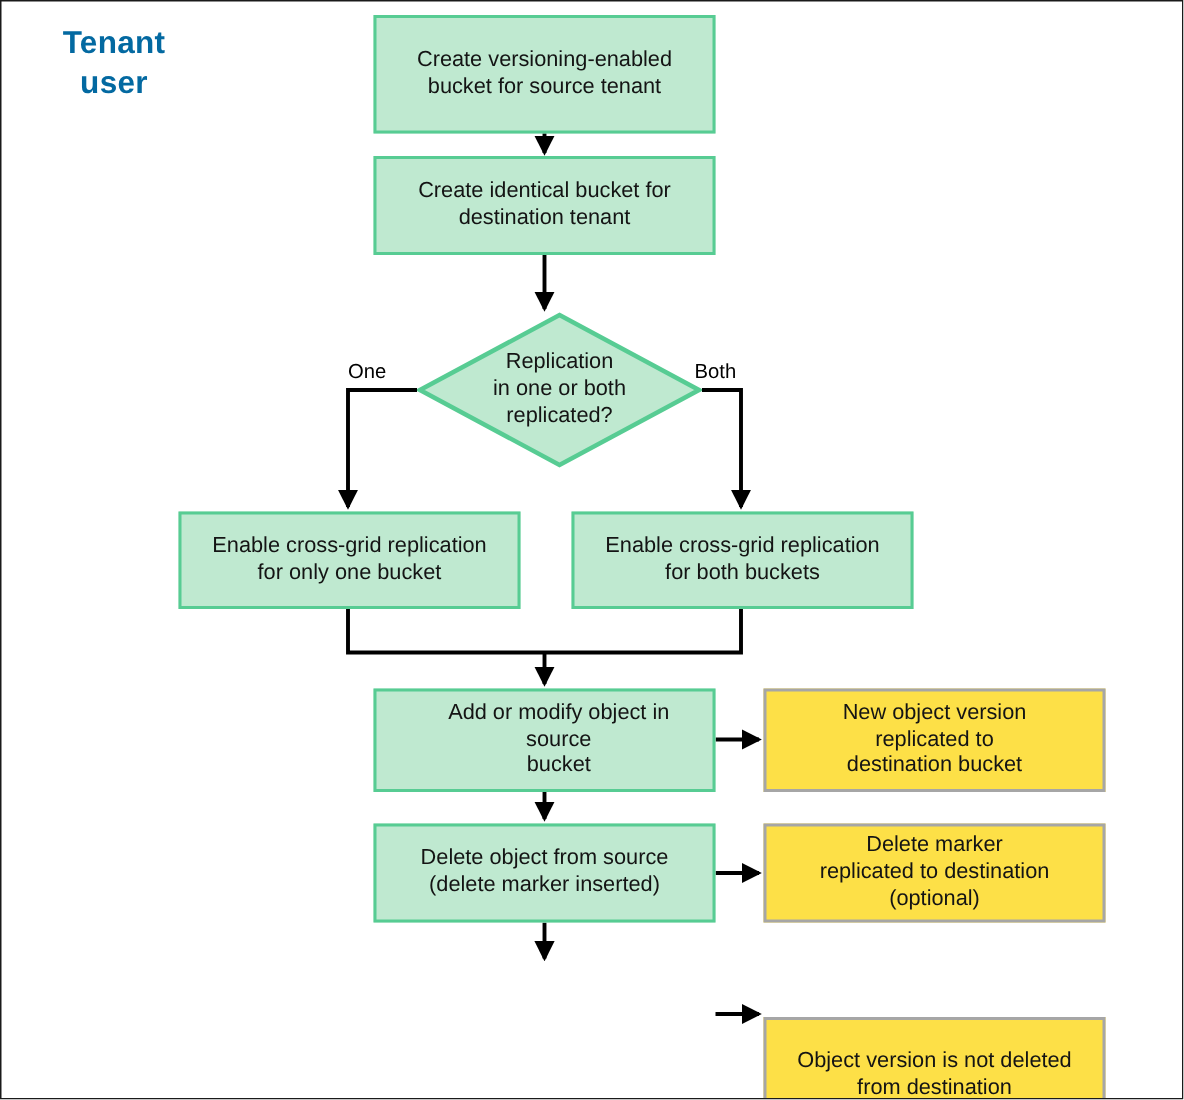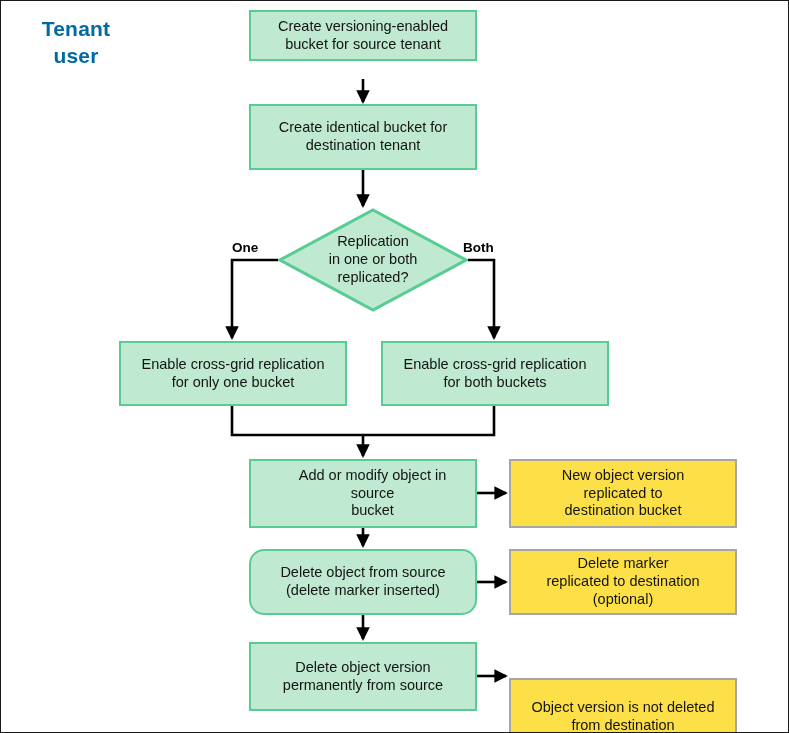--- a/index.html
+++ b/index.html
@@ -70,21 +70,21 @@
     font-size: 21px;
     font-weight: bold;
     color: #0369a1;
     line-height: 1.3;
     text-align: center;
     letter-spacing: 0.2px;
   }
   .edge-label {
     position: absolute;
     font-size: 13.5px;
-    font-weight: bold;
+    font-weight: normal;
     color: #000000;
     white-space: nowrap;
   }
 </style>
 </head>
 <body>
 
 <div id="canvas">
 
   <svg id="connectors" viewBox="0 0 789 733" xmlns="http://www.w3.org/2000/svg">
@@ -113,21 +113,21 @@
       <line x1="476" y1="581" x2="505" y2="581" marker-end="url(#arrow)"></line>
       <line x1="476" y1="675" x2="505" y2="675" marker-end="url(#arrow)"></line>
     </g>
   </svg>
 
   <div class="swimlane-title" style="left:16px; top:14px; width:118px;">
     <div>Tenant</div>
     <div>user</div>
   </div>
 
-  <div class="node node-process" style="left:248px; top:9px; width:228px; height:51px;">
+  <div class="node node-process" style="left:248px; top:9px; width:228px; height:79px;">
     <div>
       <div>Create versioning-enabled</div>
       <div>bucket for source tenant</div>
     </div>
   </div>
 
   <div class="node node-process" style="left:248px; top:103px; width:228px; height:66px;">
     <div>
       <div>Create identical bucket for</div>
       <div>destination tenant</div>
@@ -167,41 +167,35 @@
   </div>
 
   <div class="node node-result" style="left:508px; top:458px; width:228px; height:69px;">
     <div>
       <div>New object version</div>
       <div>replicated to</div>
       <div>destination bucket</div>
     </div>
   </div>
 
-  <div class="node node-process" style="left:248px; top:548px; width:228px; height:66px;border-radius:15px;">
+  <div class="node node-process" style="left:248px; top:548px; width:228px; height:66px;">
     <div>
       <div>Delete object from source</div>
       <div>(delete marker inserted)</div>
     </div>
   </div>
 
   <div class="node node-result" style="left:508px; top:548px; width:228px; height:66px;">
     <div>
       <div>Delete marker</div>
       <div>replicated to destination</div>
       <div>(optional)</div>
     </div>
   </div>
 
-  <div class="node node-process" style="left:248px; top:641px; width:228px; height:69px;">
-    <div>
-      <div>Delete object version</div>
-      <div>permanently from source</div>
-    </div>
-  </div>
 
   <div class="node node-result" style="left:508px; top:677px; width:228px; height:77px;">
     <div>
       <div>Object version is not deleted</div>
       <div>from destination</div>
     </div>
   </div>
 
   <div class="edge-label" style="left:231px; top:239px;">One</div>
   <div class="edge-label" style="left:462px; top:239px;">Both</div>

